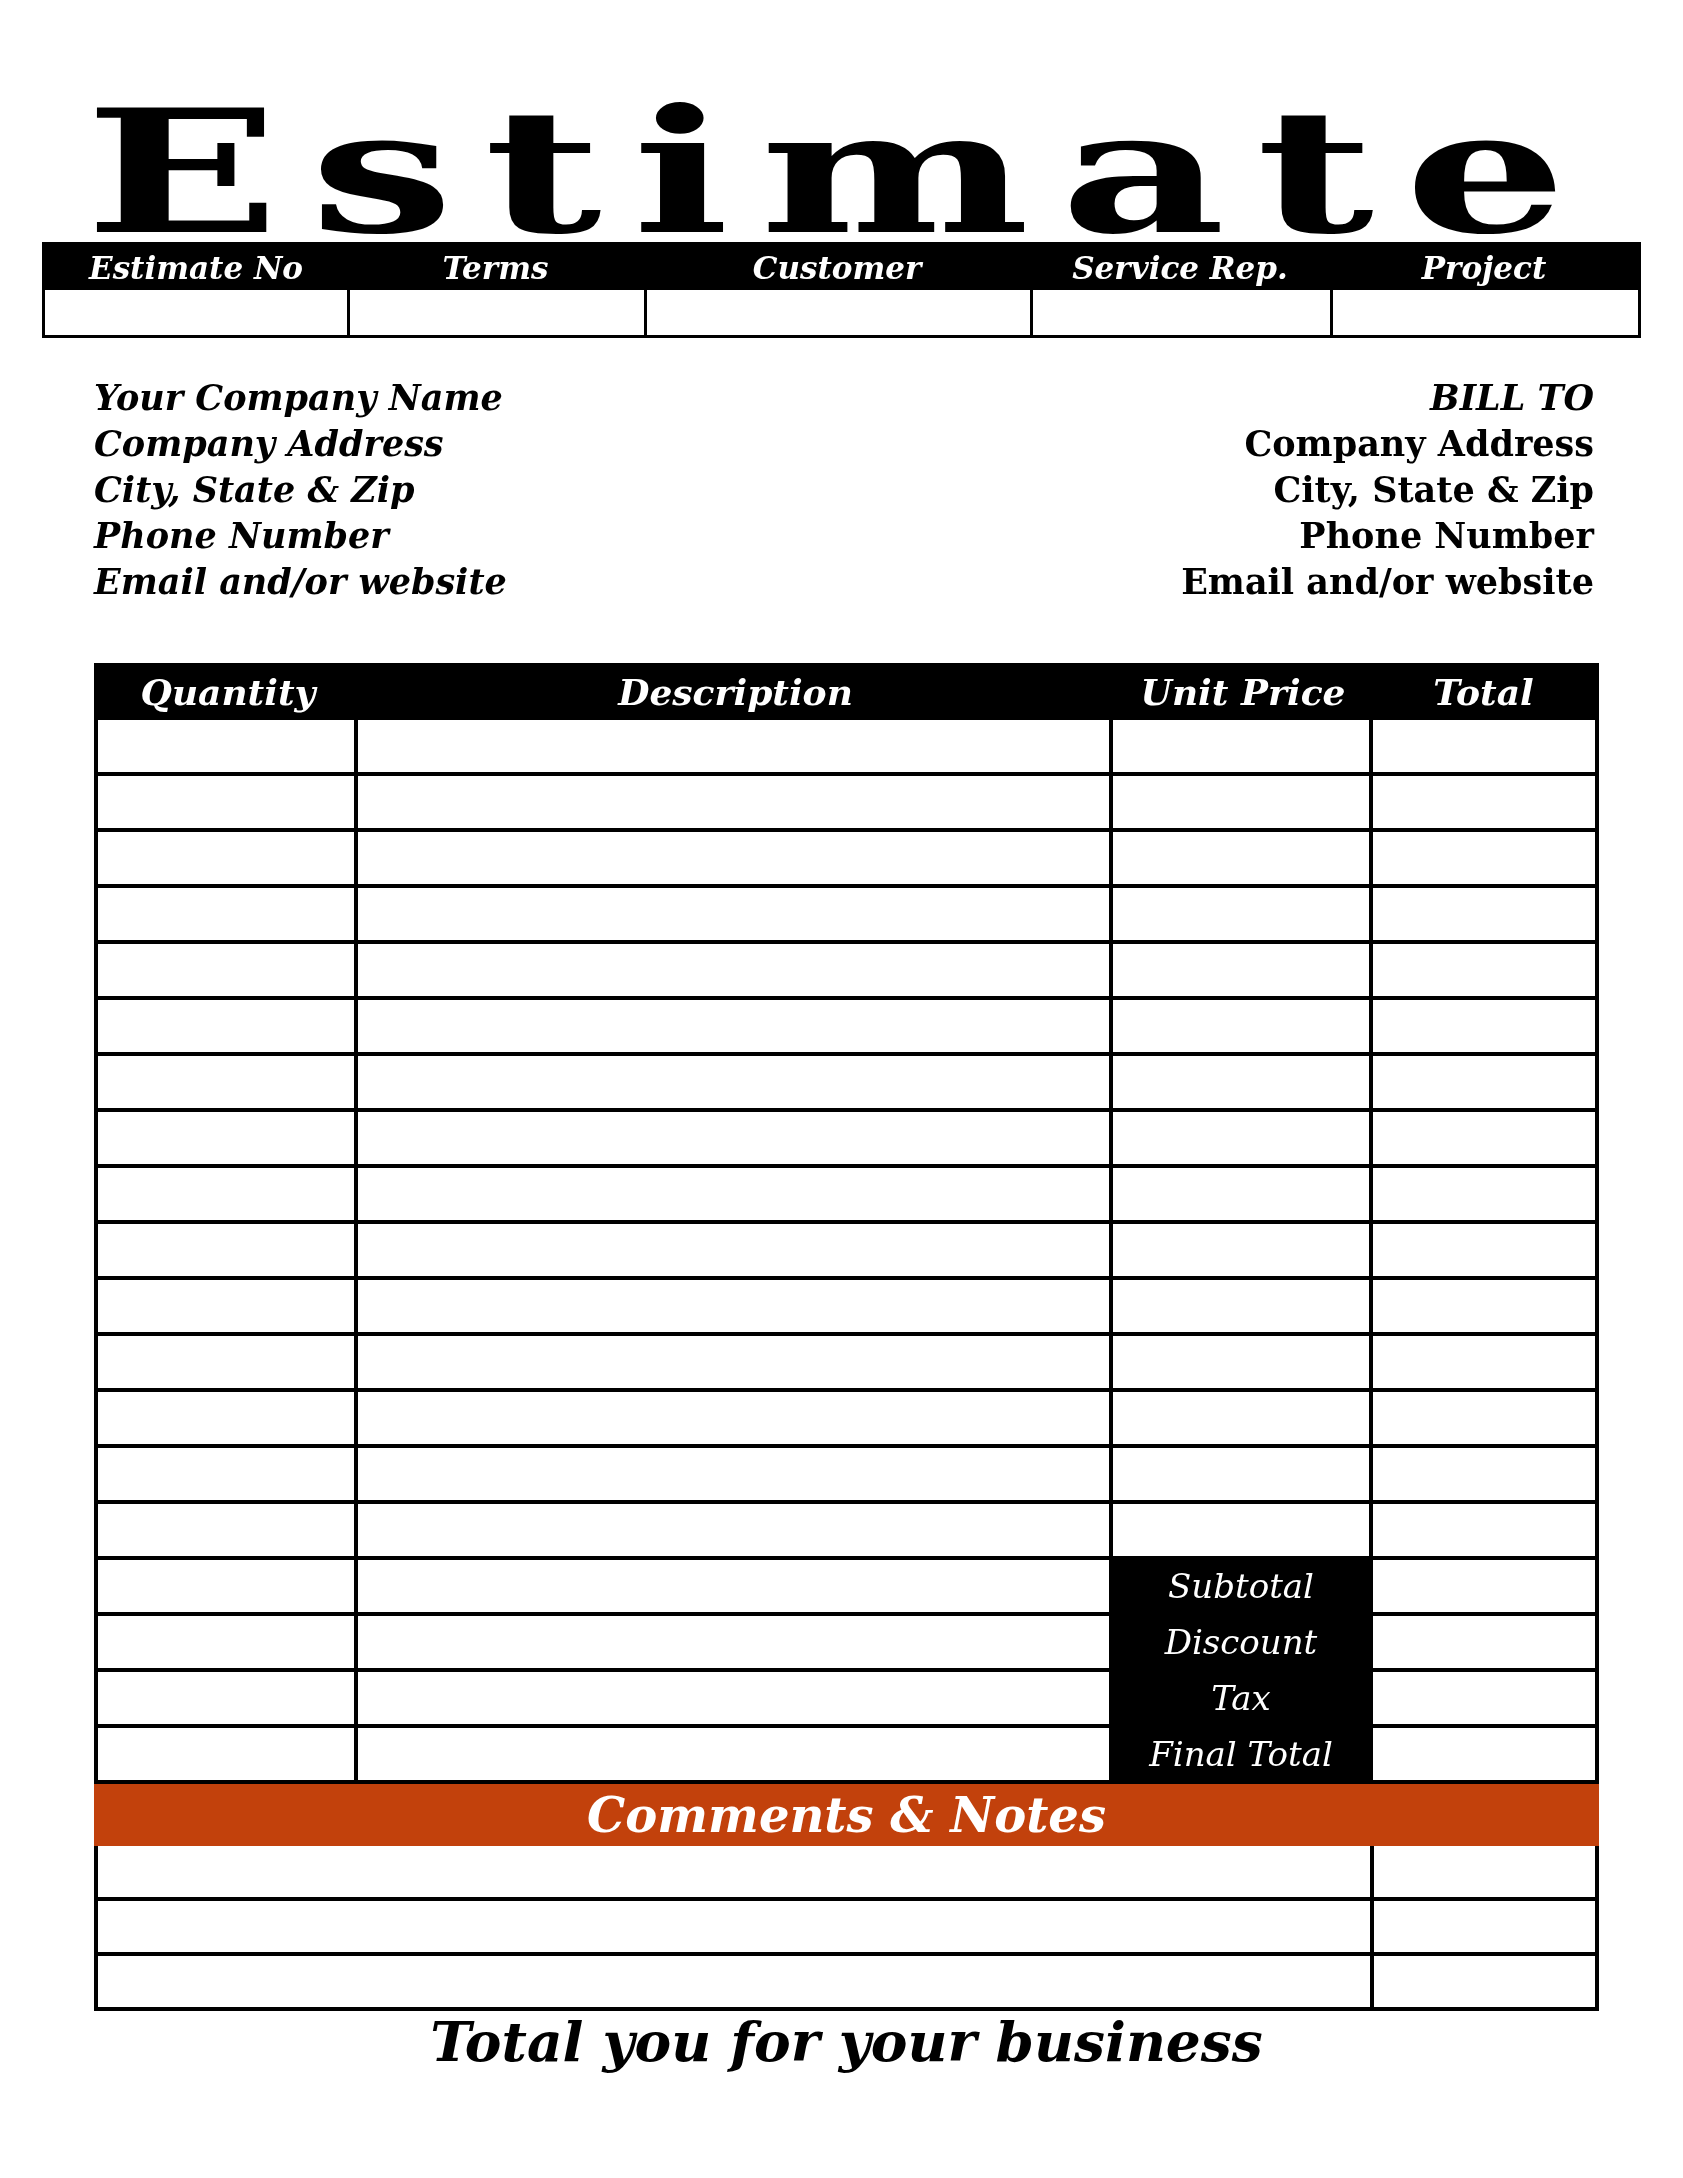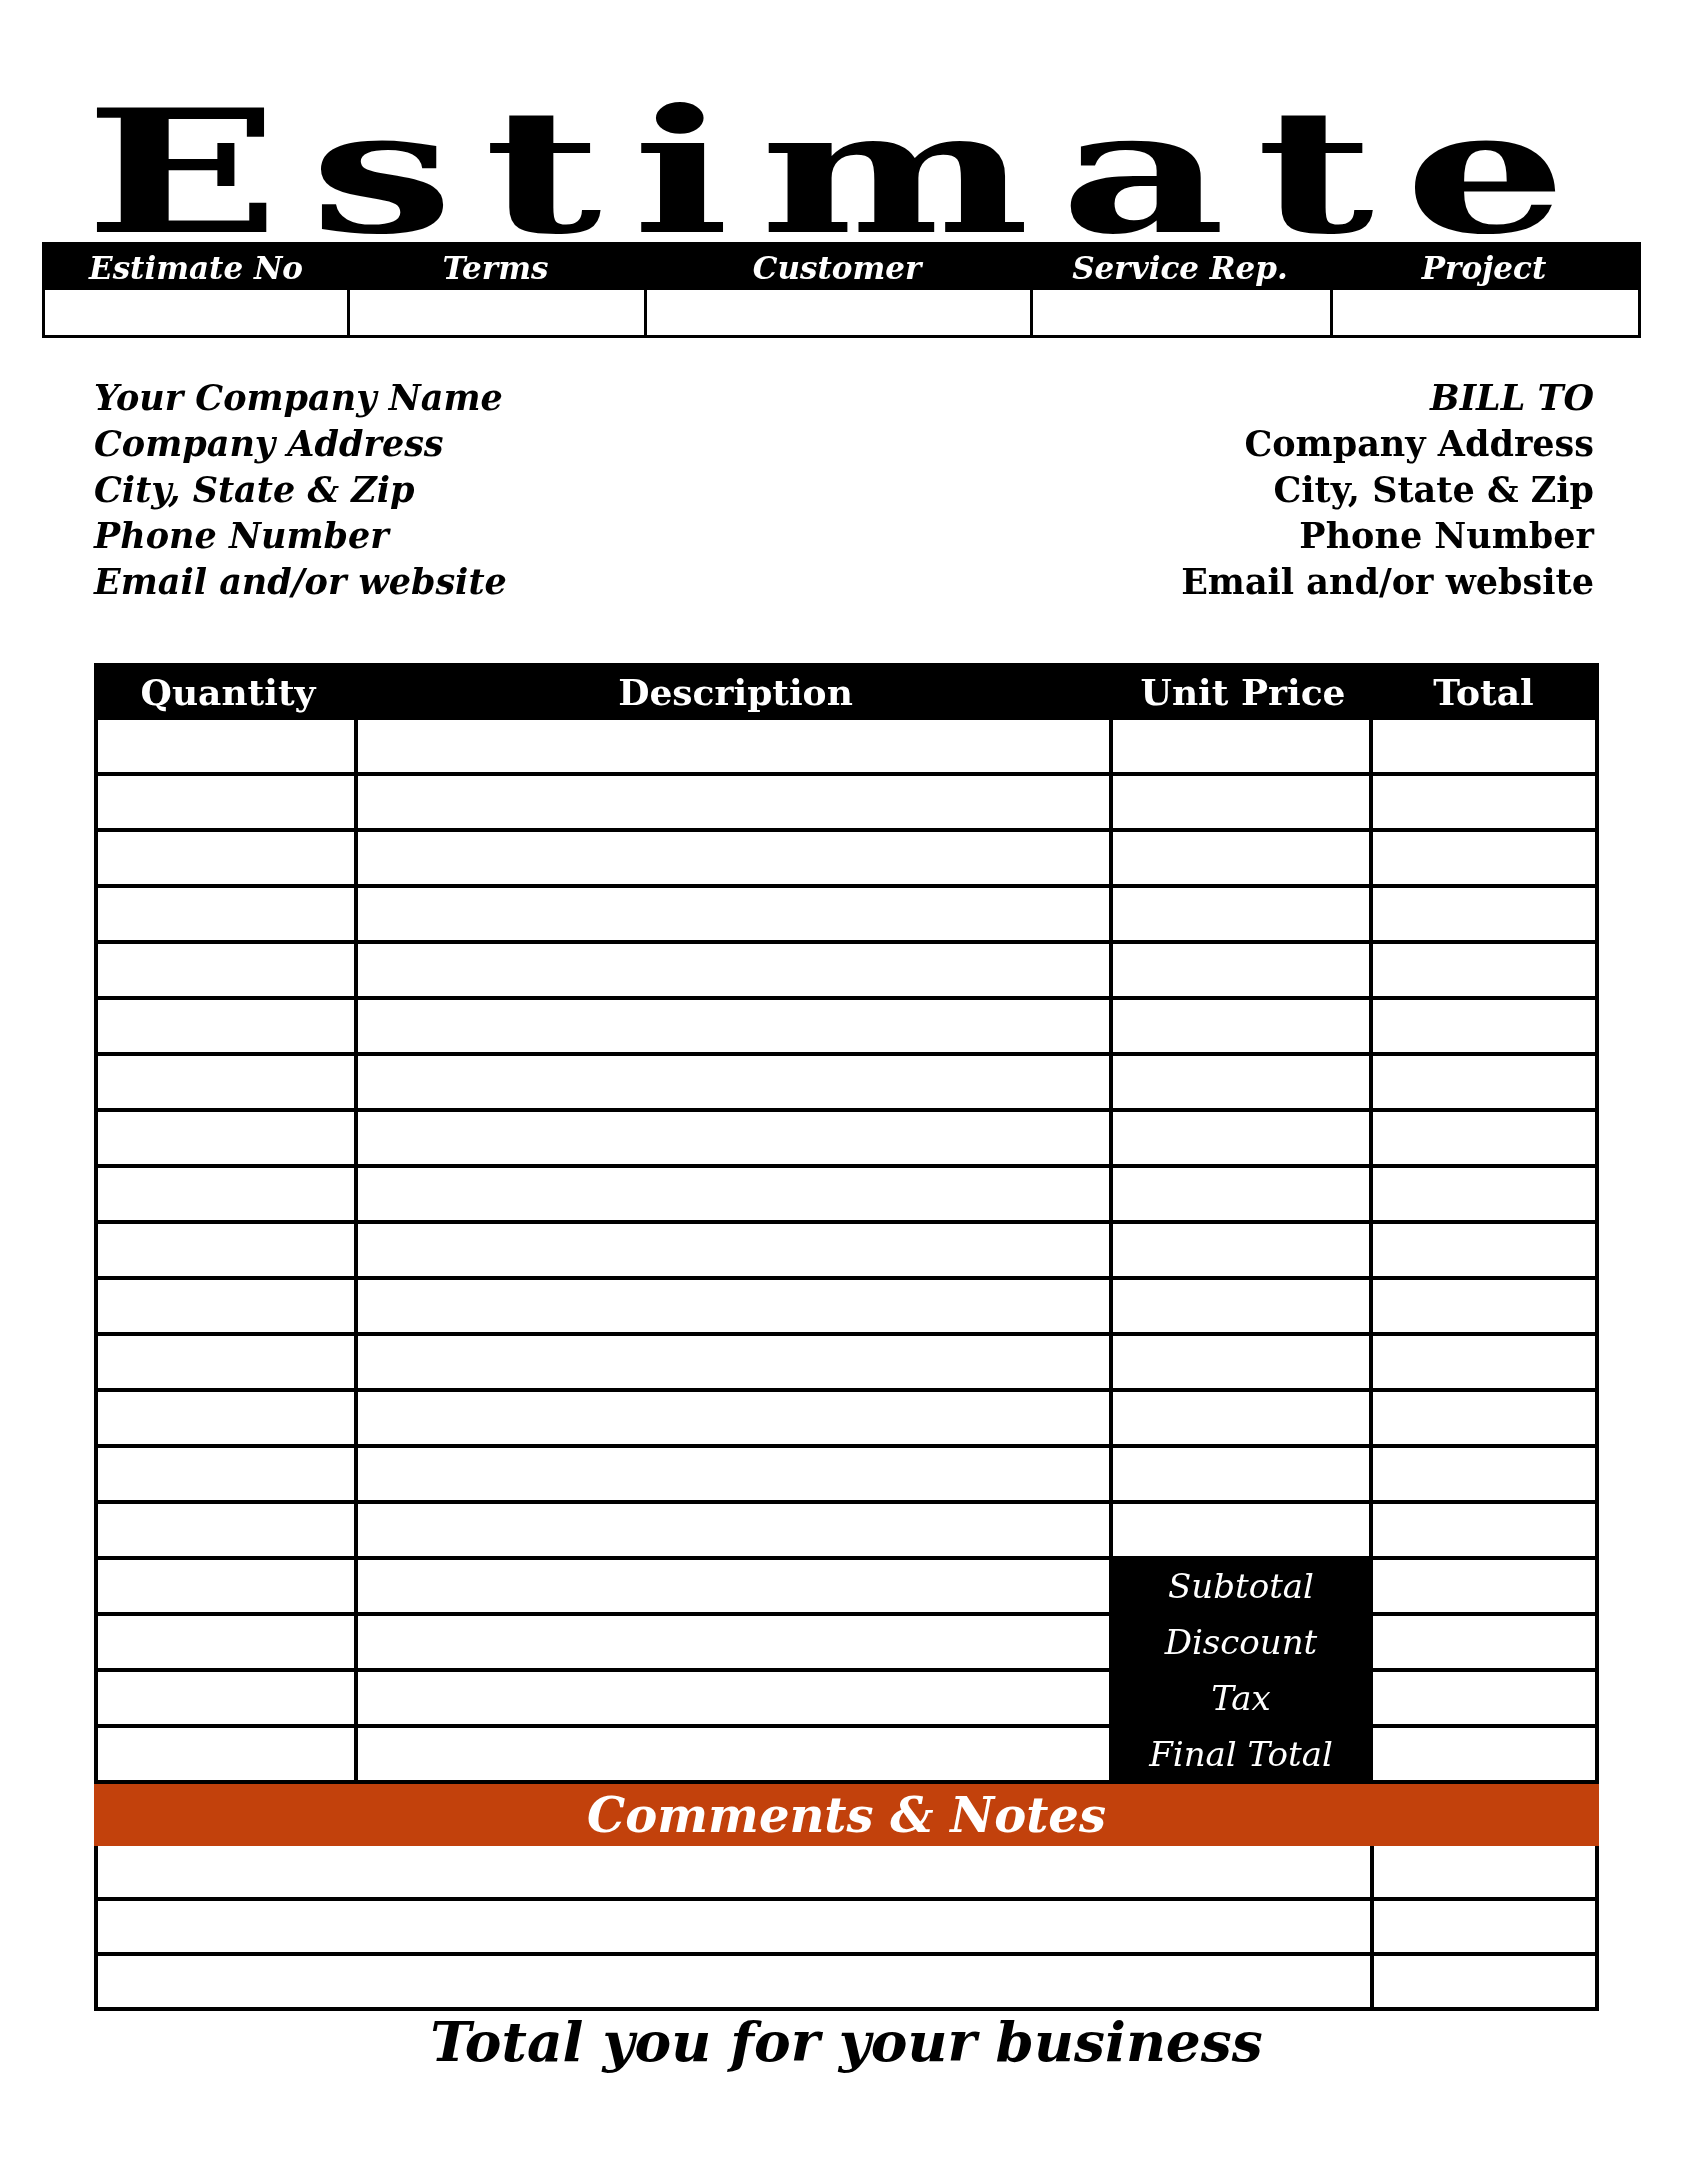--- a/index.html
+++ b/index.html
@@ -53,21 +53,21 @@
   .billto-block .bt-head { font-style: italic; }
 
   
   .items-table { position: absolute; left: 94px; top: 663px; width: 1505px; }
   .items-header {
     display: grid; grid-template-columns: 260px 755px 260px 221px;
     height: 57px; background: #000; color: #fff; padding: 0 4px;
   }
   .items-header .hcell {
     display: flex; align-items: center; justify-content: center;
-    font-size: 36px; font-weight: bold; white-space: nowrap;
+    font-size: 36px; font-weight: bold; font-style: italic; white-space: nowrap;
   }
   .item-row {
     display: grid; grid-template-columns: 260px 755px 260px 221px;
     height: 56px; background: #fff;
     border-left: 4px solid #000; border-right: 4px solid #000; border-bottom: 4px solid #000;
   }
   .item-row .cell { background: #fff; }
   .item-row .cell.divider { border-right: 4px solid #000; }
   .item-row .cell.sum-label {
     background: #000; color: #fff;

